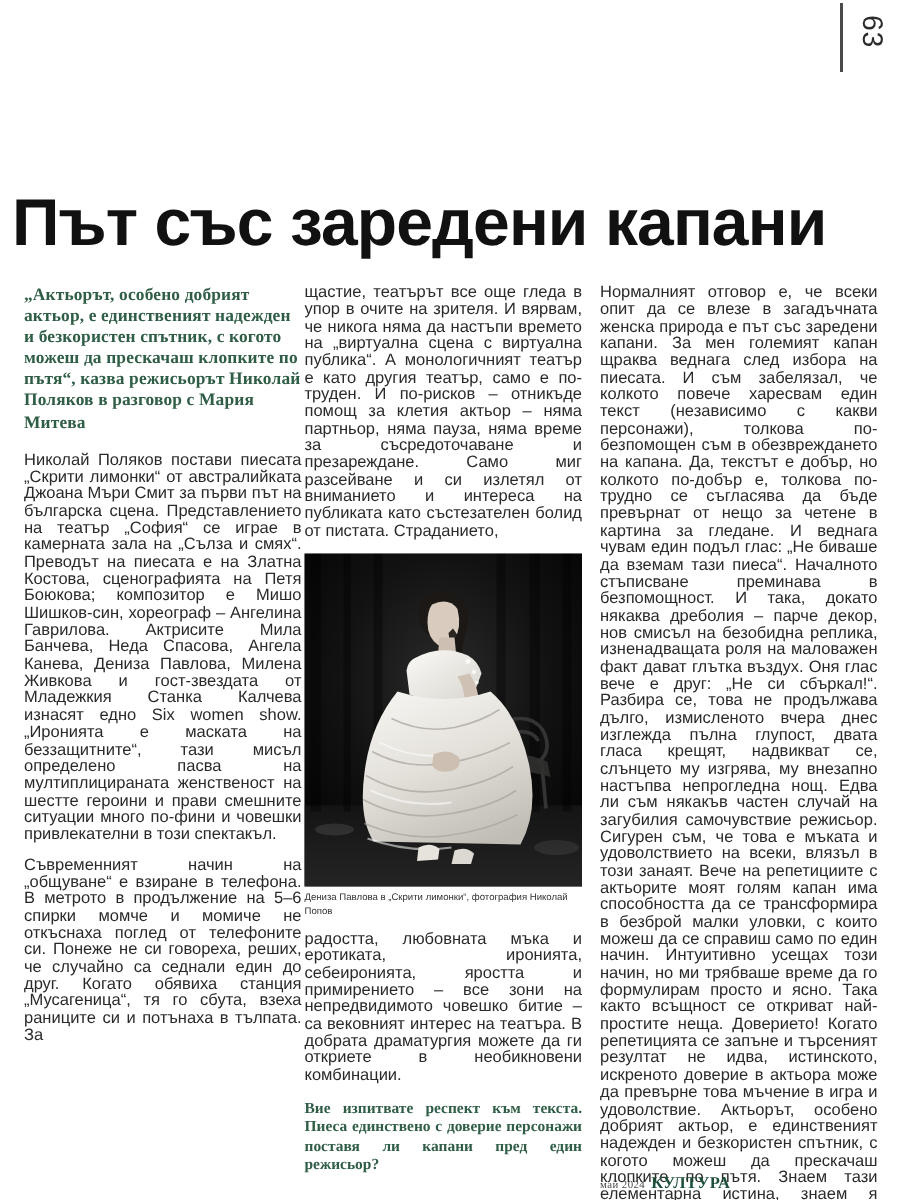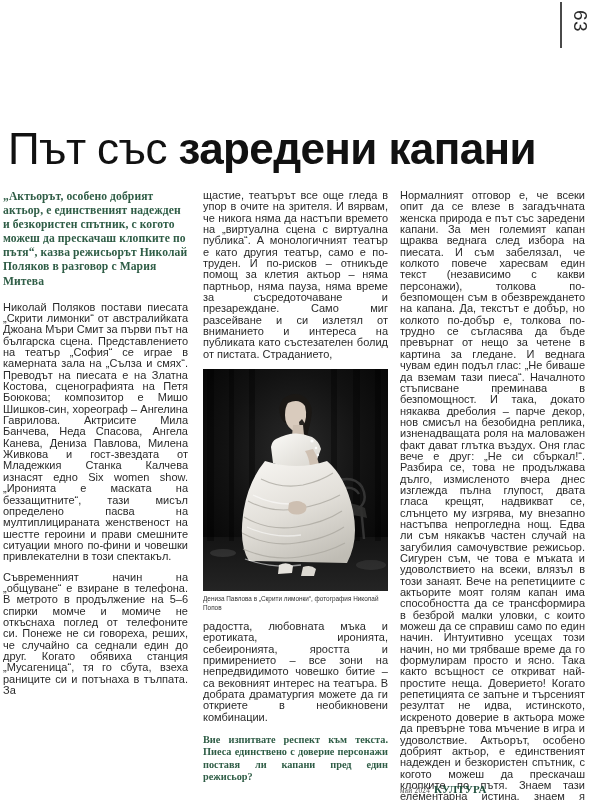--- a/index.html
+++ b/index.html
@@ -47,30 +47,30 @@
     white-space:nowrap;
     line-height:1;
   }
   .headline span{
     font-family:"Liberation Sans", sans-serif;
     font-size:44px;
     letter-spacing:-0.6px;
     color:#111111;
     vertical-align:baseline;
   }
-  .hl-light{font-weight:400;}
+  .hl-light{font-weight:700;}
   .hl-bold{font-weight:700;letter-spacing:-1.2px;}
 
   
   .col{
     position:absolute;
     top:190px;
     width:185px;
   }
-  .col1{left:3px;}
+  .col1{left:16px;}
   .col2{left:203px;}
   .col3{left:400px;}
 
   .lead{
     font-family:"Liberation Serif", serif;
     font-size:11.6px;
     line-height:14.1px;
     font-weight:700;
     color:#2f5d46;
     margin:0 0 13px 0;

